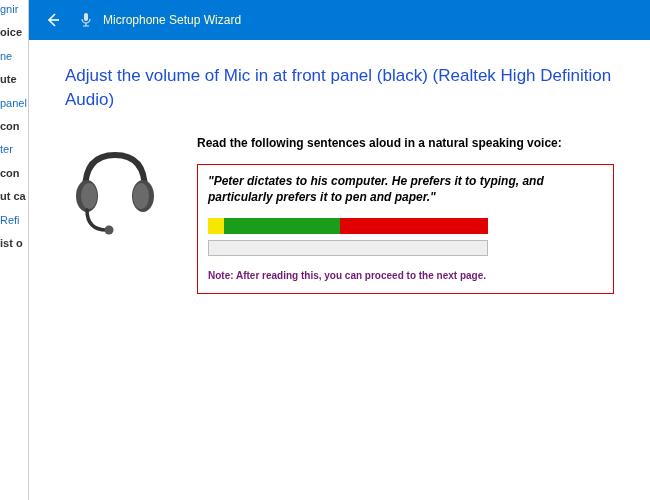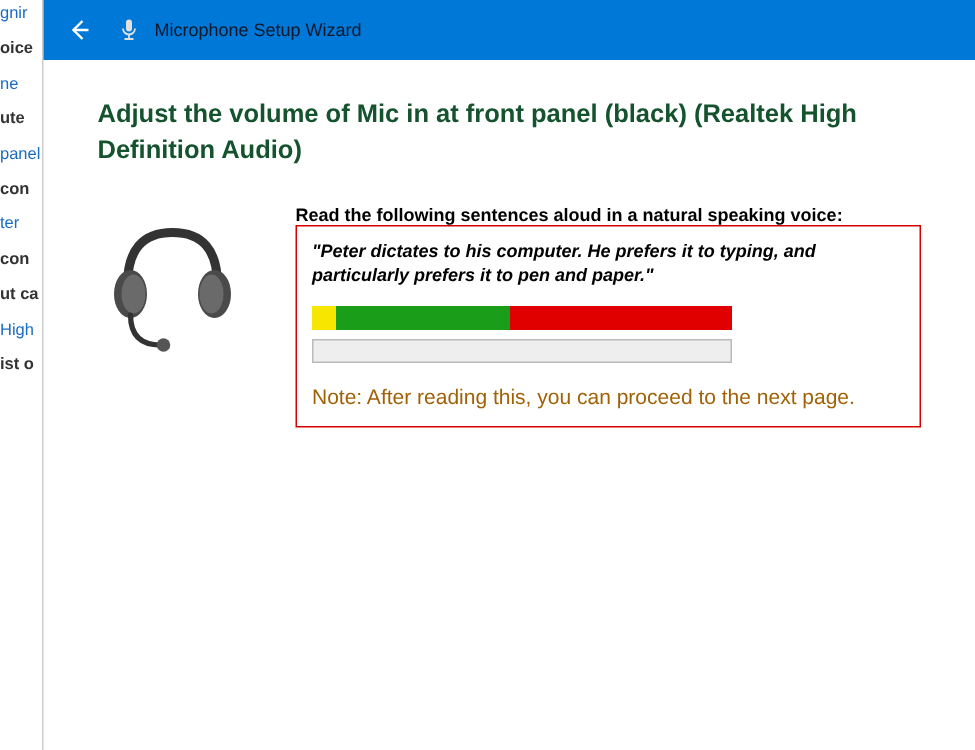--- a/index.html
+++ b/index.html
@@ -51,59 +51,60 @@
       cursor: pointer;
     }
     .mic-icon {
       display: inline-flex;
       align-items: center;
       justify-content: center;
       width: 18px; height: 18px;
       margin: 0 8px 0 12px;
     }
     .title-text {
-      color: #0f172a;
+      color: #fef9c3;
       font-size: 12px;
     }
     .close-x-top {
       position: absolute;
       right: 14px;
       top: -14px;
       width: 46px;
       color: #fff;
       font-size: 16px;
       text-align: center;
     }
     .content {
       padding: 24px 36px 24px 36px;
       flex: 1;
     }
     .heading {
-      color: #14532d;
+      color: #1d4ed8;
       font-size: 17px;
-      font-weight: 700;
+      font-weight: 400;
       line-height: 1.4;
       margin-bottom: 24px;
     }
     .main-row {
       display: flex;
       gap: 22px;
     }
     .headset-col {
       width: 110px;
       flex-shrink: 0;
       padding-top: 4px;
     }
     .headset-svg { width: 100px; height: 100px; }
     .right-col {
       flex: 1;
     }
     .instruction {
       font-size: 12px;
       color: #000;
+      margin-bottom: 14px;
       font-weight: 600;
     }
     .red-box {
       border: 1.5px solid #d40000;
       padding: 8px 10px 12px 10px;
     }
     .sample-sentence {
       font-size: 12px;
       font-style: italic;
       font-weight: 700;
@@ -121,38 +122,39 @@
     .meter .seg-green { background: #1a9e1a; flex: 0 0 116px; }
     .meter .seg-red { background: #e10000; flex: 0 0 148px; }
     .level-bar {
       height: 16px;
       width: 280px;
       background: #eee;
       border: 1px solid #bbb;
       margin-bottom: 14px;
     }
     .note {
-      font-size: 14px;
-      color: #a16207;
+      font-size: 10px;
+      color: #701a75;
+      font-weight: bold;
     }
   </style>
 </head>
 <body>
 
 <div class="bg-fragments">
   <div>gnir</div>
   <div class="black">oice</div>
   <div>ne</div>
   <div class="black">ute</div>
   <div>panel</div>
   <div class="black">con</div>
   <div>ter</div>
   <div class="black">con</div>
   <div class="black">ut ca</div>
-  <div>High</div>
+  <div>Refi</div>
   <div class="black">ist o</div>
 </div>
 
 <div class="window">
 
   <div class="close-x-top">
     
   </div>
 
   <div class="titlebar">

